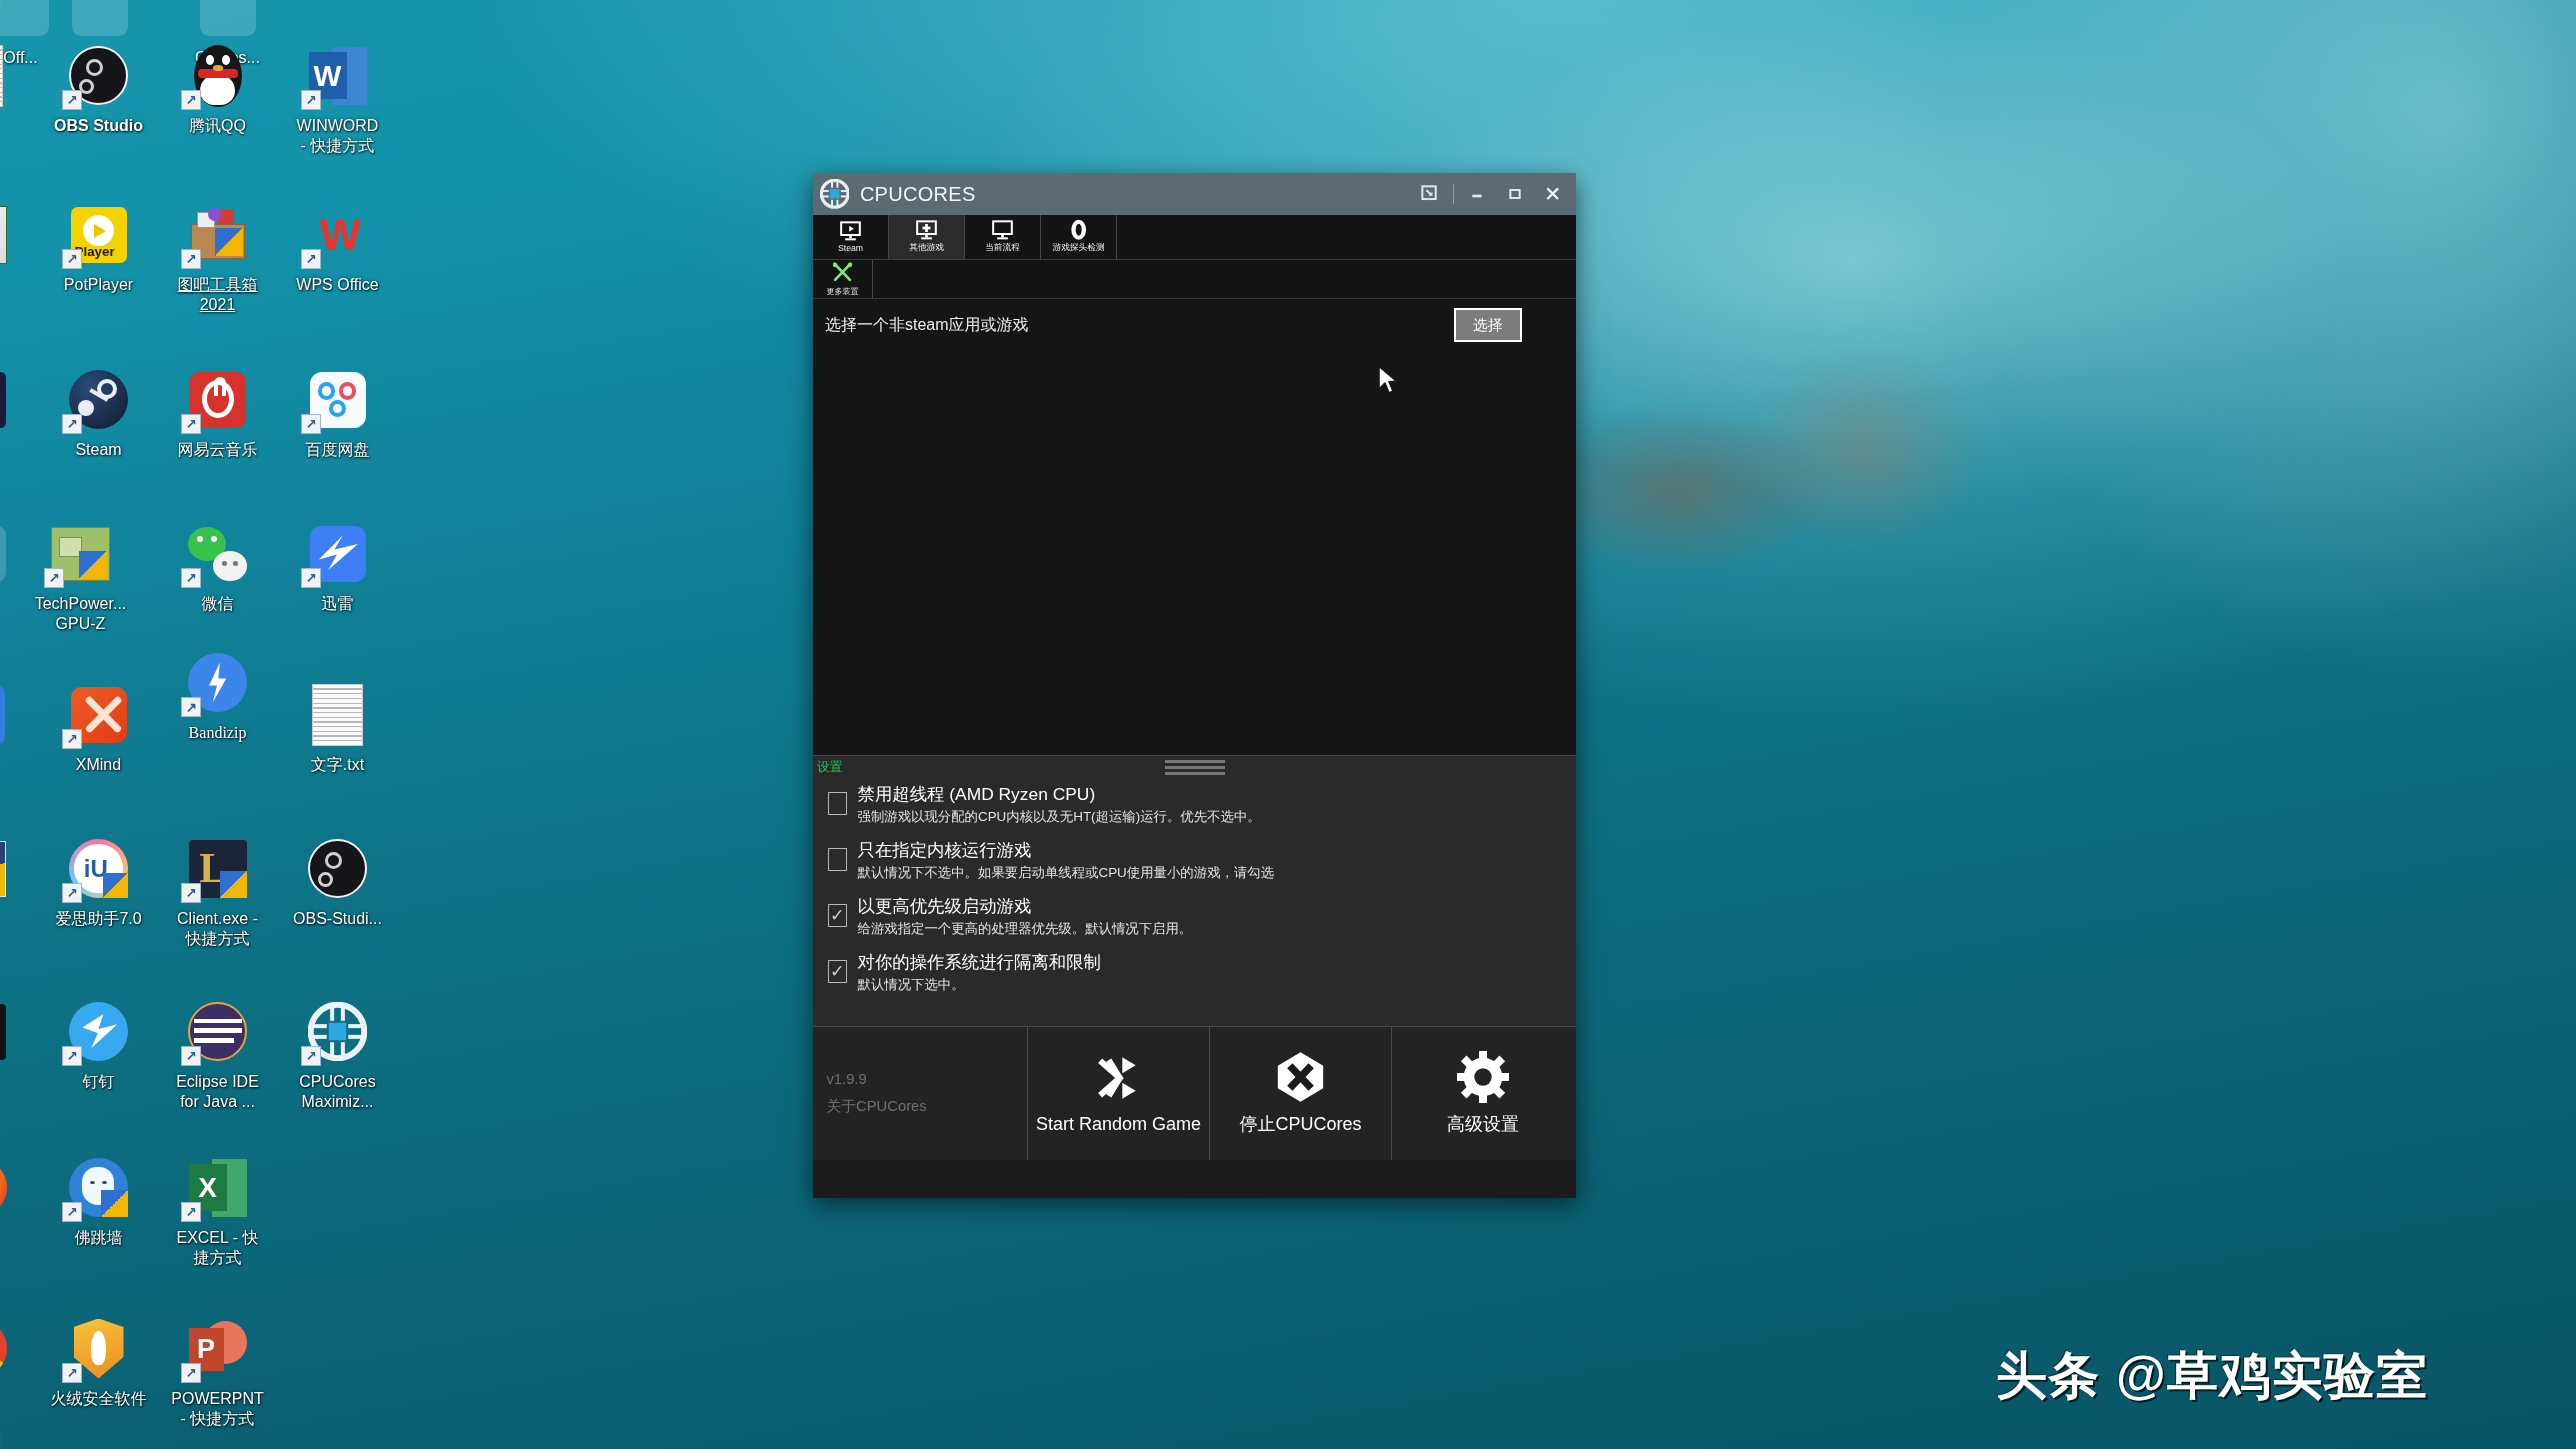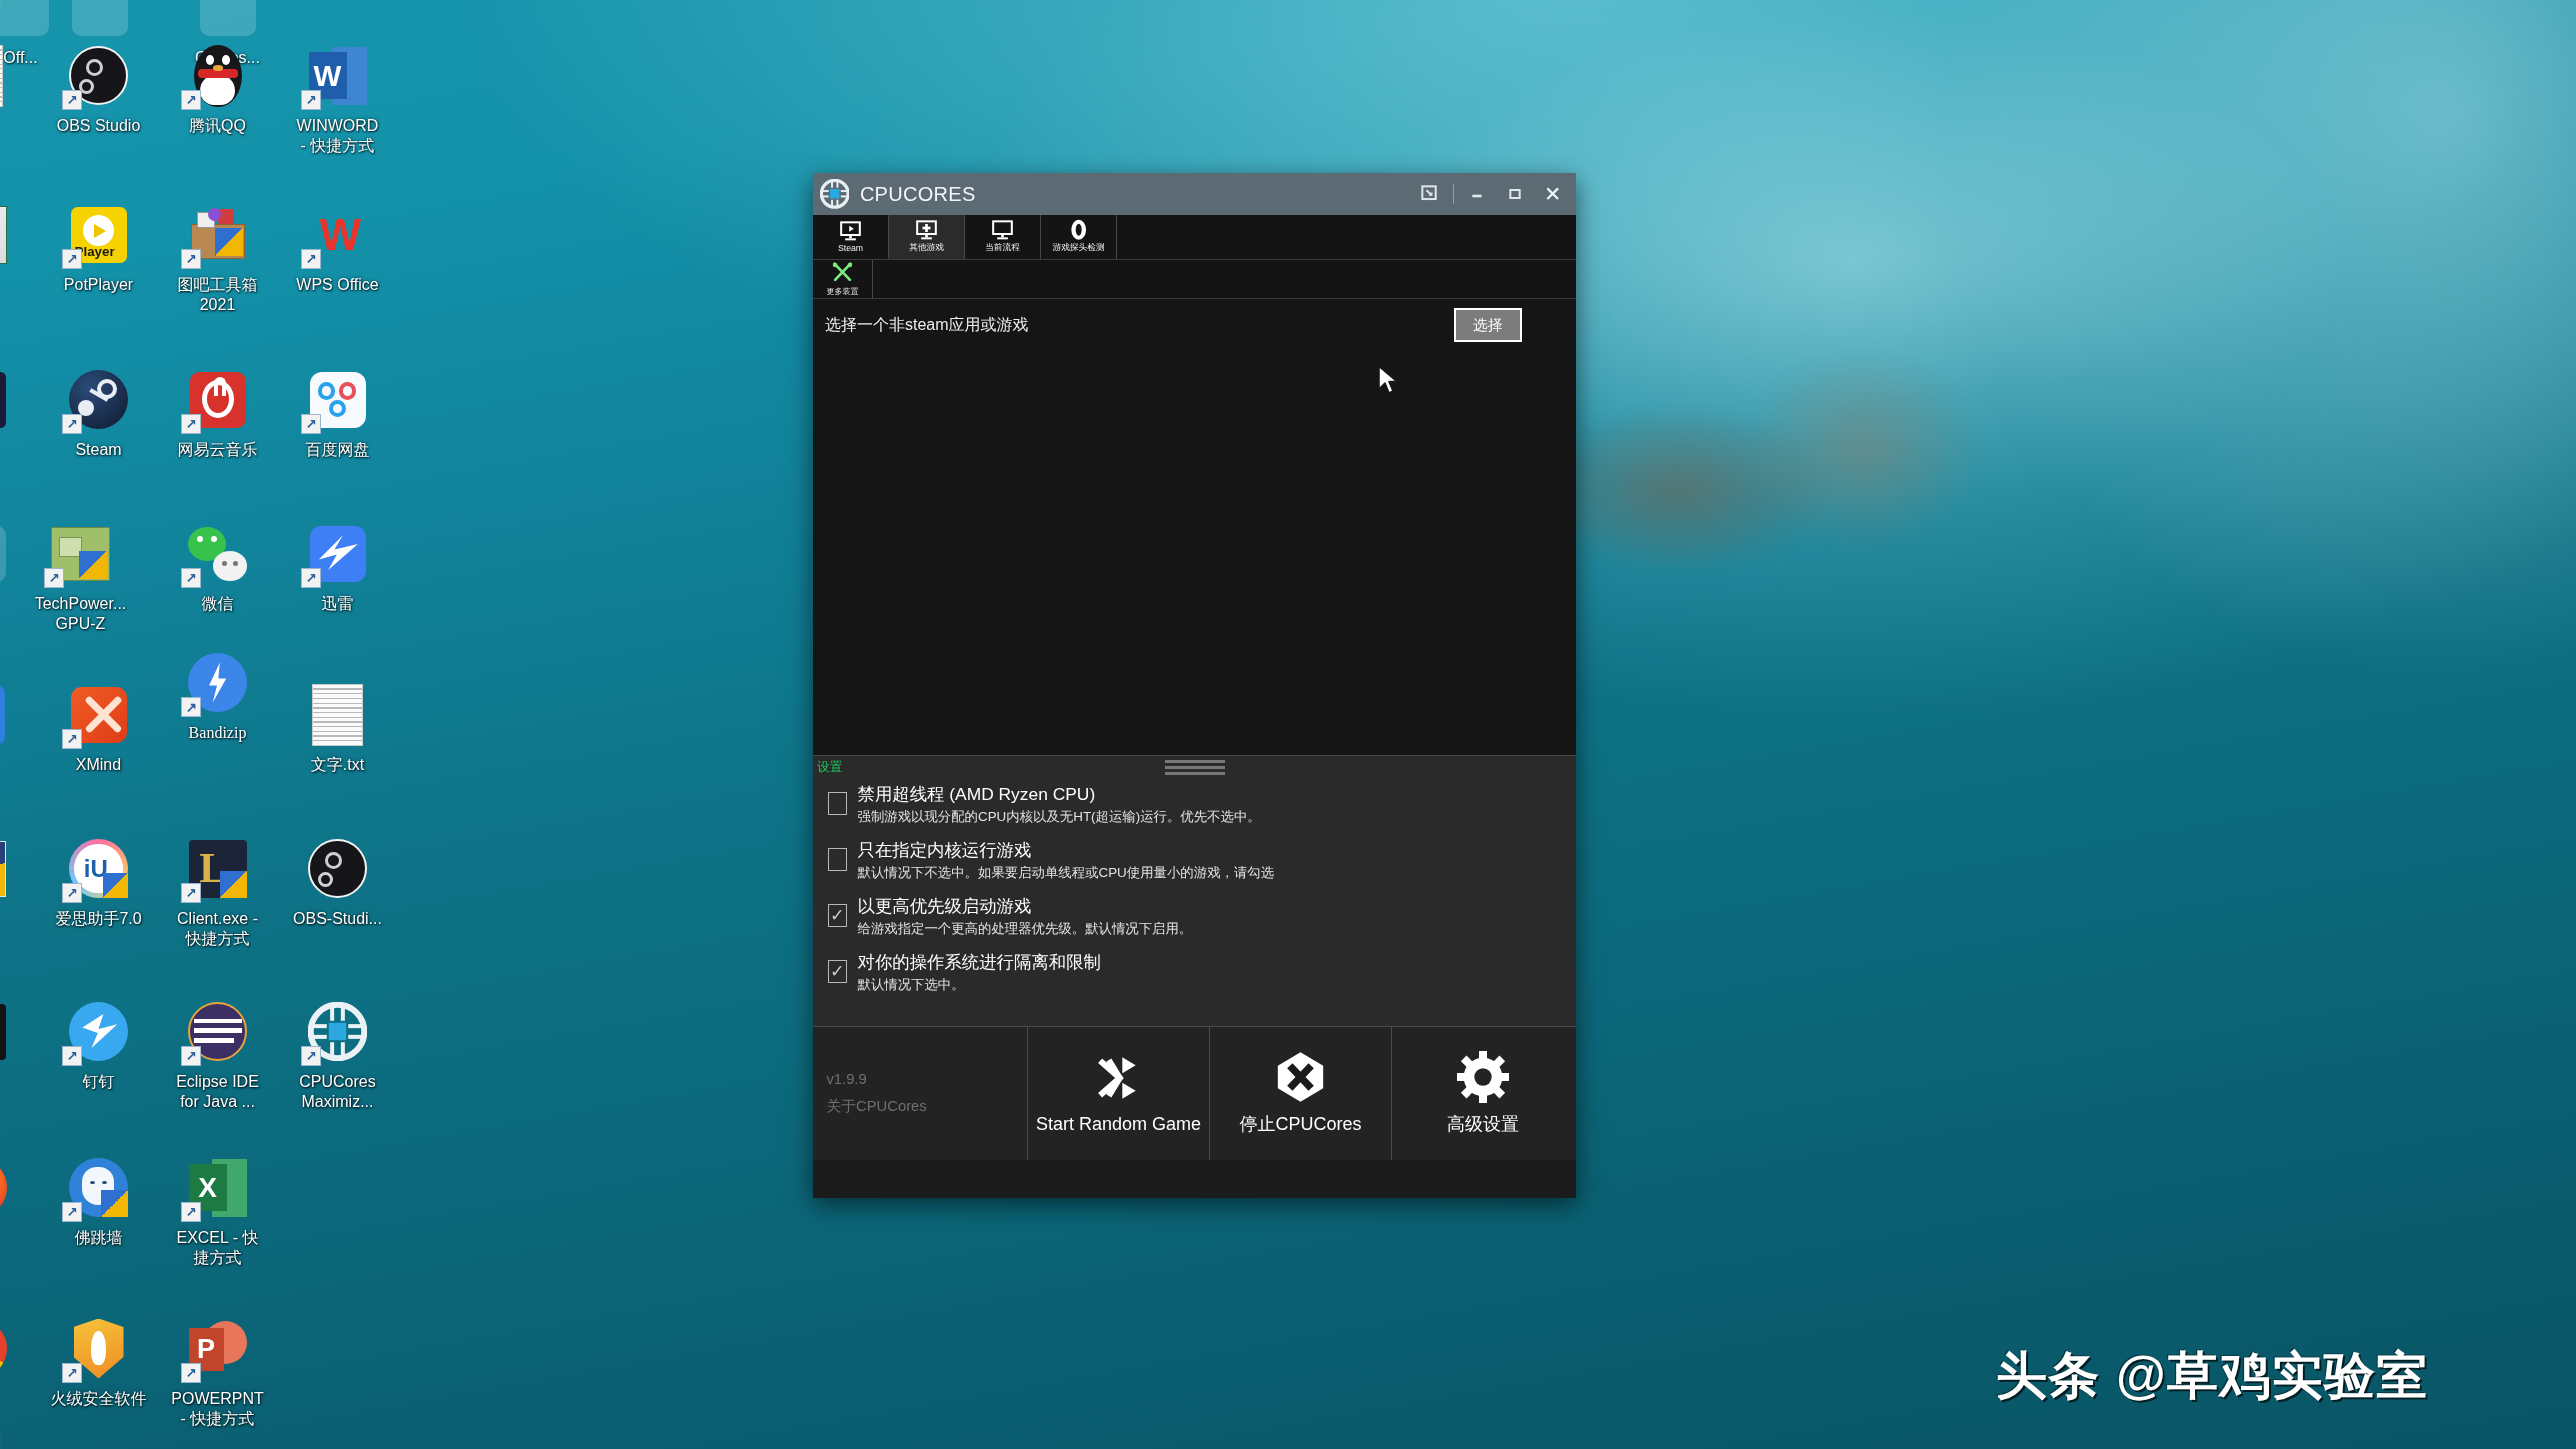--- a/index.html
+++ b/index.html
@@ -210,21 +210,21 @@
       </div>
     </div>
     <div class="desk-icon" style="left: 39px; top: 42px;">
       <div class="glyph">
         <div class="circ" style="background:#16161a;border:2px solid #f2f2f2;position:relative;">
           <div style="position:absolute;left:14.8px;top:10.7px;width:17.4px;height:17.4px;border-radius:50%;border:3.4px solid #cfcfcf"></div>
           <div style="position:absolute;left:8px;top:31px;width:14.8px;height:14.8px;border-radius:50%;border:3.4px solid #cfcfcf"></div>
         </div>
         <span class="shortcut"></span>
       </div>
-      <div class="label" style="white-space: pre-line;">OBS Studio</div>
+      <div class="label" style="white-space: pre-line; font-weight: bold;">OBS Studio</div>
     </div>
     <div class="desk-icon" style="left: 158px; top: 42px;">
       <div class="glyph">
         <div style="width:48px;height:62px;border-radius:24px/31px;background:#17171a;position:relative;">
           <div style="position:absolute;left:6.7px;top:29.5px;width:35px;height:31px;border-radius:17.4px 17.4px 14.8px 14.8px;background:#fff"></div>
           <div style="position:absolute;left:4px;top:24px;width:40px;height:9.4px;background:#d62828;border-radius:4px"></div>
           <div style="position:absolute;left:12px;top:10.7px;width:8px;height:9.4px;border-radius:50%;background:#fff"></div>
           <div style="position:absolute;left:28px;top:10.7px;width:8px;height:9.4px;border-radius:50%;background:#fff"></div>
           <div style="position:absolute;left:19px;top:20px;width:10.7px;height:6px;border-radius:50%;background:#e8a33d"></div>
         </div>
@@ -265,21 +265,21 @@
       <div class="glyph">
         <div style="width:59px;height:51px;position:relative;">
           <div style="position:absolute;left:2.7px;top:14.8px;width:54px;height:35px;background:#b98850;border:1.3px solid #8d6437"></div>
           <div style="position:absolute;left:27px;top:19px;width:28px;height:28px;background:linear-gradient(135deg,#2f6fd0 50%,#f2b705 50%)"></div>
           <div style="position:absolute;left:9.4px;top:2.7px;width:17.4px;height:16px;background:#eee;border:0.7px solid #999"></div>
           <div style="position:absolute;left:29.5px;top:0px;width:16px;height:14.8px;background:#d23b3b;border-radius:2.7px"></div>
           <div style="position:absolute;left:20px;top:-1.3px;width:13.4px;height:13.4px;border-radius:50%;background:#8b4fd6"></div>
         </div>
         <span class="shortcut"></span>
       </div>
-      <div class="label" style="white-space: pre-line;">图吧工具箱
+      <div class="label" style="white-space: pre-line; text-decoration: underline;">图吧工具箱
 2021</div>
     </div>
     <div class="desk-icon" style="left: 278px; top: 201px;">
       <div class="glyph">
         <div style="width:58px;height:55px;color:#e8342a;font:bold 44px/55px 'Liberation Sans',sans-serif;text-align:center;letter-spacing:-5.4px">W</div>
         <span class="shortcut"></span>
       </div>
       <div class="label" style="white-space: pre-line;">WPS Office</div>
     </div>
     <div class="desk-icon" style="left: -82px; top: 366px;">

